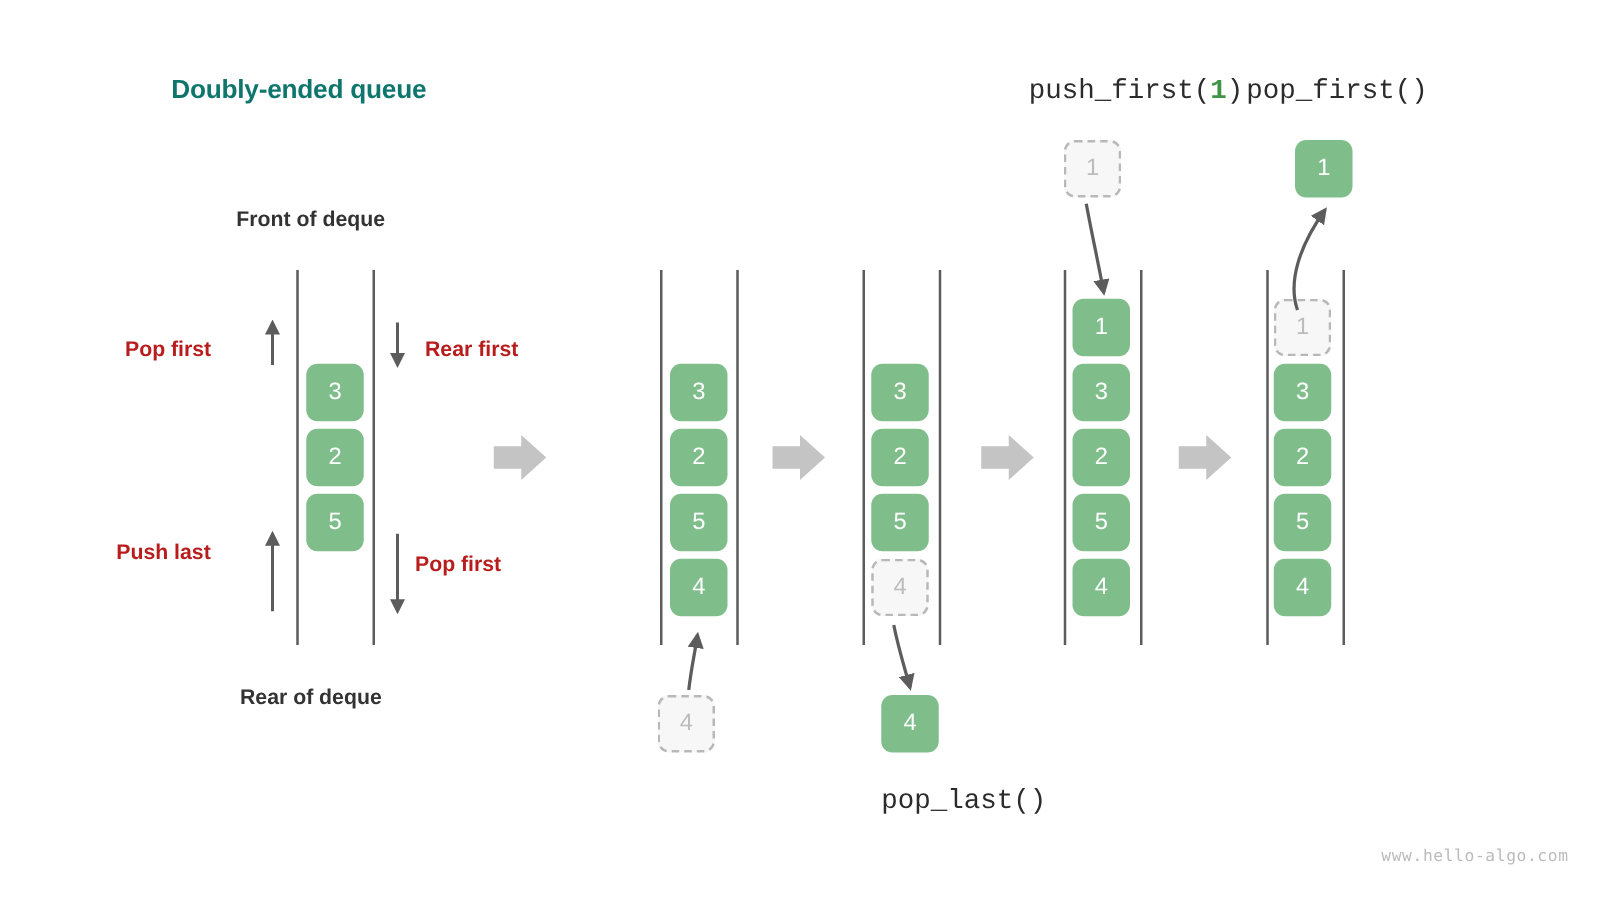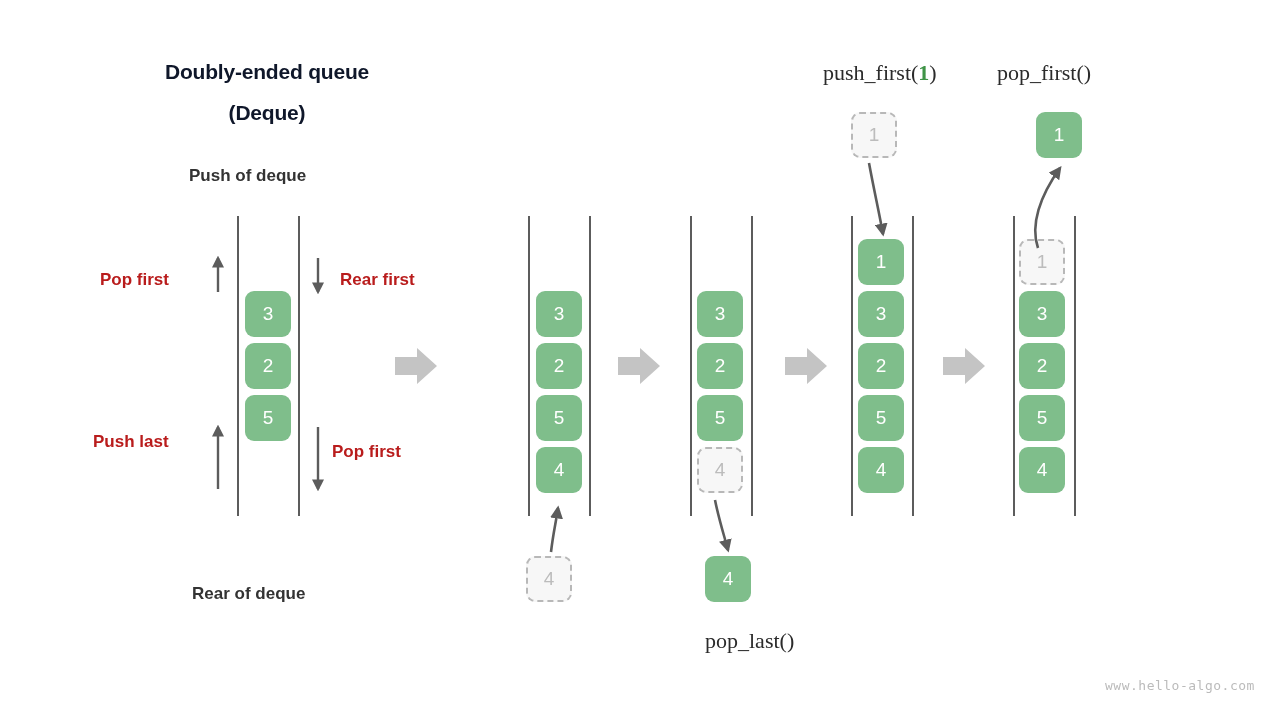--- a/index.html
+++ b/index.html
@@ -18,55 +18,54 @@
     position: absolute;
     left: 0; top: 0;
     width: 1280px;
     height: 720px;
   }
 
   
   .title-line {
     position: absolute;
     width: 260px;
-    text-align: center;
-    color: #0f172a;
+    color: #0f766e;
     font-weight: bold;
     font-size: 21px;
     letter-spacing: -0.2px;
   }
   #title-1 { left: 137px; top: 60px; }
   #title-2 { left: 137px; top: 101px; }
 
   .side-label {
     position: absolute;
     color: #333333;
     font-weight: bold;
     font-size: 17px;
     white-space: nowrap;
   }
   #front-label { left: 189px; top: 166px; }
-  #rear-label  { left: 192px; top: 548px; margin-top: 36px; }
+  #rear-label  { left: 192px; top: 548px; }
 
   .op-label {
     position: absolute;
     color: #b91c1c;
     font-weight: bold;
     font-size: 17px;
     white-space: nowrap;
   }
   #pop-first-label  { left: 100px; top: 270px; }
   #push-first-label { left: 340px; top: 270px; }
   #push-last-label  { left:  93px; top: 432px; }
   #pop-last-label   { left: 332px; top: 442px; }
 
   
   .mono-label {
     position: absolute;
-    font-family: Liberation Serif, serif;
+    font-family: Liberation Mono, monospace;
     font-size: 22px;
     color: #2b2b2b;
     white-space: nowrap;
   }
   .mono-label .arg { color: #3f9447; font-weight: bold; }
   #lbl-push-first { left: 823px; top: 60px; }
   #lbl-pop-first  { left: 997px; top: 60px; }
   #lbl-push-last  { left: 503px; top: 628px; }
   #lbl-pop-last   { left: 705px; top: 628px; }
 
@@ -116,23 +115,22 @@
     height: 720px;
     pointer-events: none;
   }
 </style>
 </head>
 <body>
 
 <div class="canvas">
 
   <div class="title-line" id="title-1">Doubly-ended queue</div>
-  <div class="title-line" id="title-2">(Deque)</div>
-
-  <div class="side-label" id="front-label">Push of deque</div>
+
+  <div class="side-label" id="front-label">Front of deque</div>
   <div class="side-label" id="rear-label">Rear of deque</div>
 
   <div class="op-label" id="pop-first-label">Pop first</div>
   <div class="op-label" id="push-first-label">Rear first</div>
   <div class="op-label" id="push-last-label">Push last</div>
   <div class="op-label" id="pop-last-label">Pop first</div>
 
   <div class="mono-label" id="lbl-push-first"><span>push_first(</span><span class="arg">1</span><span>)</span></div>
 
   <div class="mono-label" id="lbl-pop-first"><span>pop_first(</span><span class="arg"></span><span>)</span></div>

